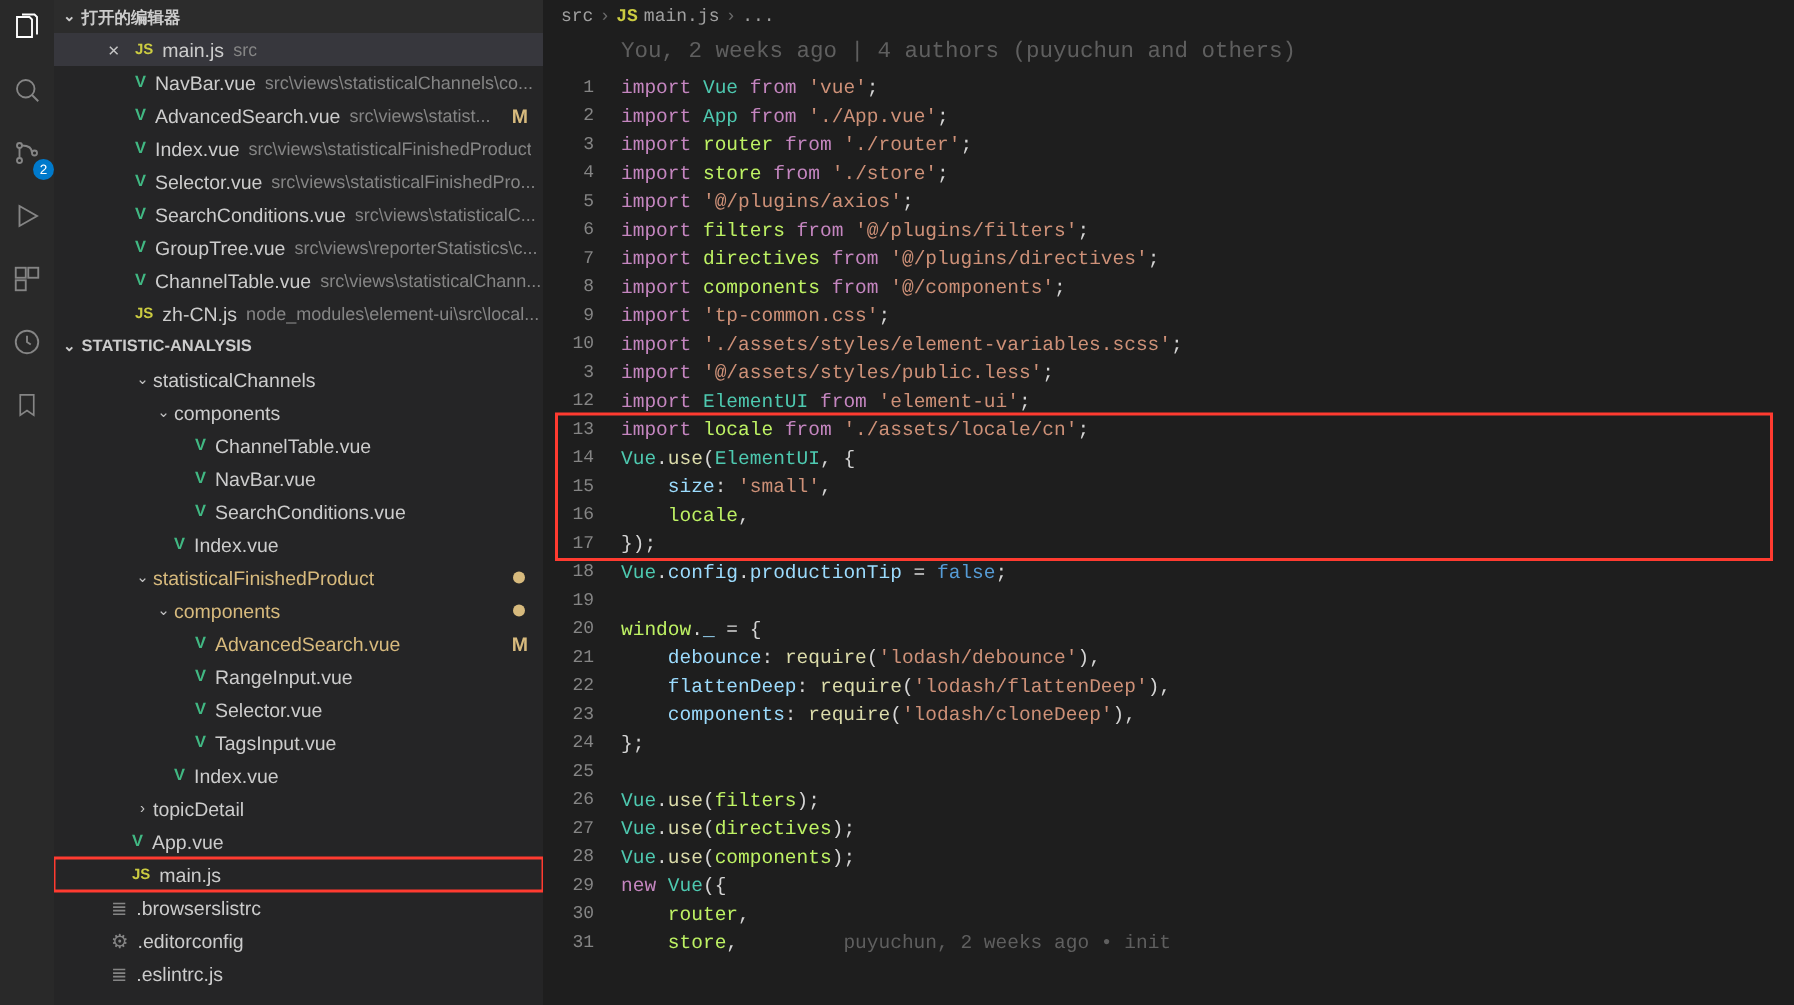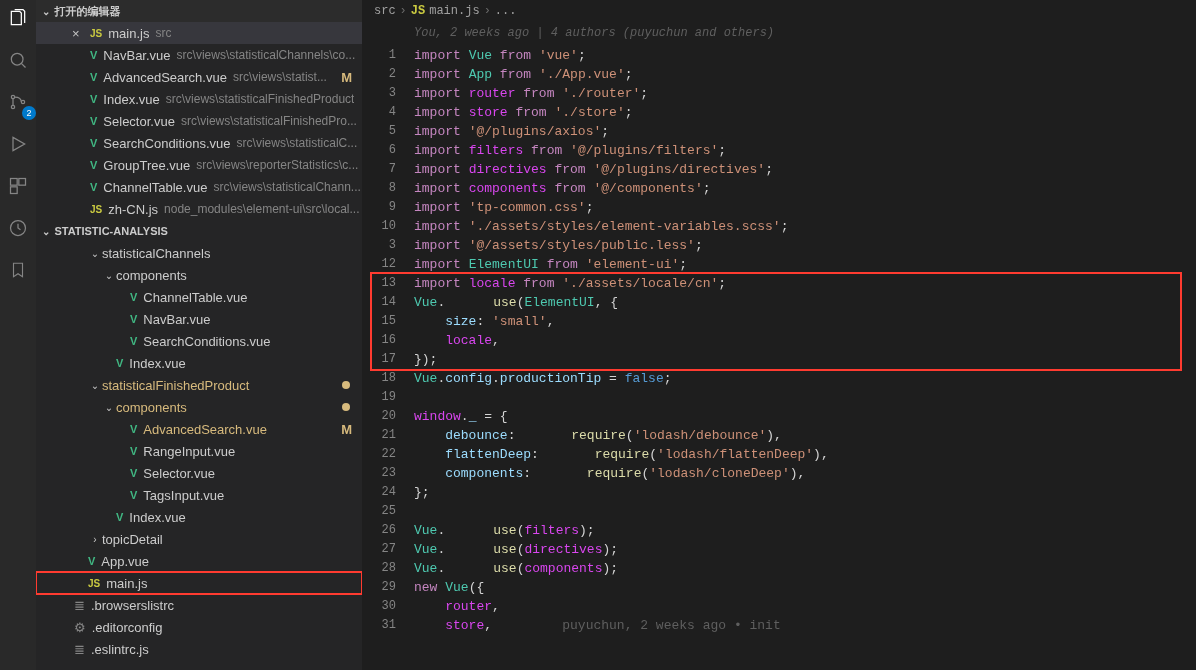--- a/index.html
+++ b/index.html
@@ -87,34 +87,34 @@
 }
 .breadcrumb {
   height: 22px; padding: 0 12px;
   display: flex; align-items: center;
   font-size: 12px; color: #a0a0a0;
   gap: 4px;
 }
 .breadcrumb .sep { color: #6a6a6a; }
 .blame {
   padding: 4px 18px 6px 52px;
-  color: #5f5f5f; font-size: 12px; font-style: italic;
+  color: #5f5f5f; font-size: 15px;
 }
 .code-area { flex: 1; overflow: auto; position: relative;}
 .code-line { display: flex; height: 19px; line-height: 19px; }
 .gutter {
   width: 52px; text-align: right; padding-right: 18px;
   color: #858585; font-size: 12px; user-select: none;
 }
 .code { white-space: pre; font-size: 13px; }
 .tok-kw { color: #c586c0; }
-.tok-var { color: #d946ef; }
+.tok-var { color: #bef264; }
 .tok-type { color: #4ec9b0; }
 .tok-str { color: #ce9178; }
-.tok-fn { color: #dcdcaa; margin-left: 48px; }
+.tok-fn { color: #dcdcaa; }
 .tok-const { color: #569cd6; }
 .tok-prop { color: #9cdcfe; }
 .tok-punc { color: #d4d4d4; }
 .tok-comment { color: #5f5f5f; }
 .red-box {
   position: absolute;
   border: 2px solid #ff3b30;
   left: 8px; width: 812px;
   pointer-events: none;
 }

